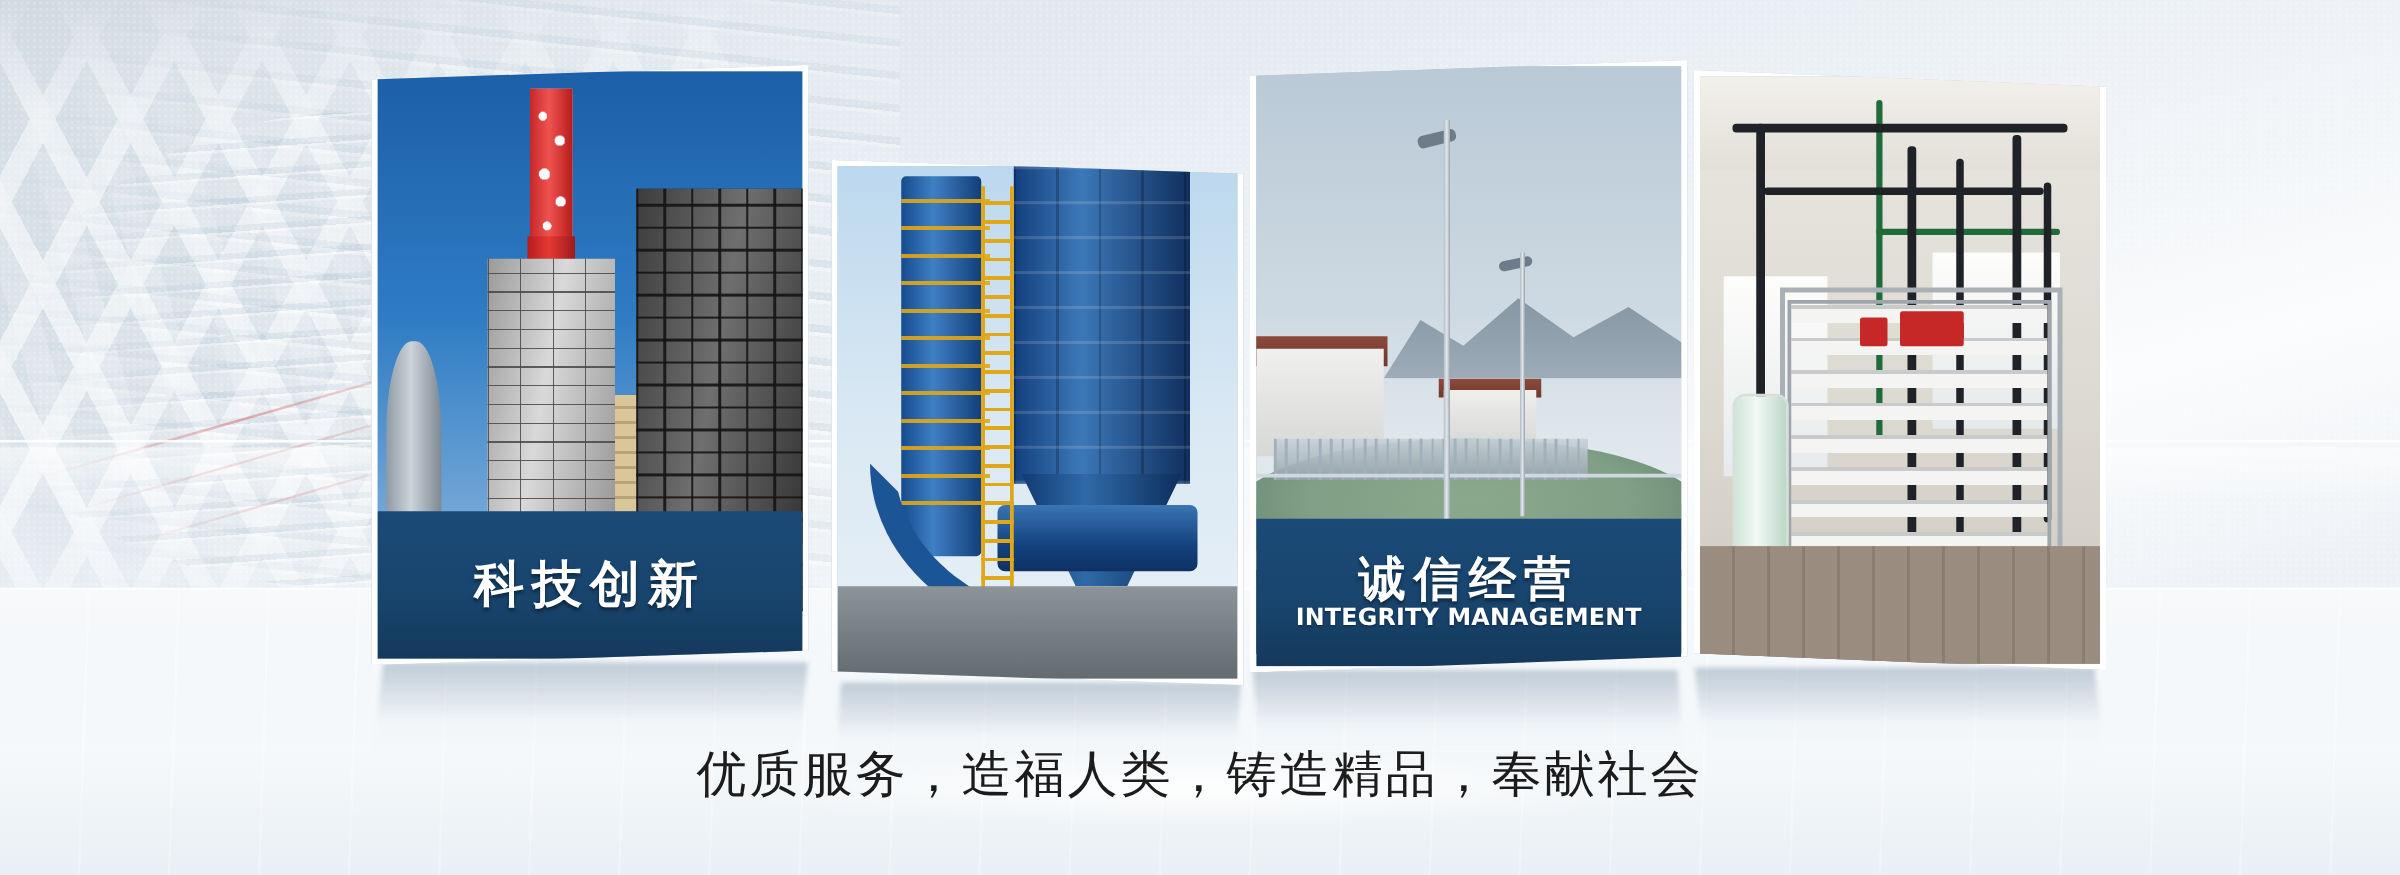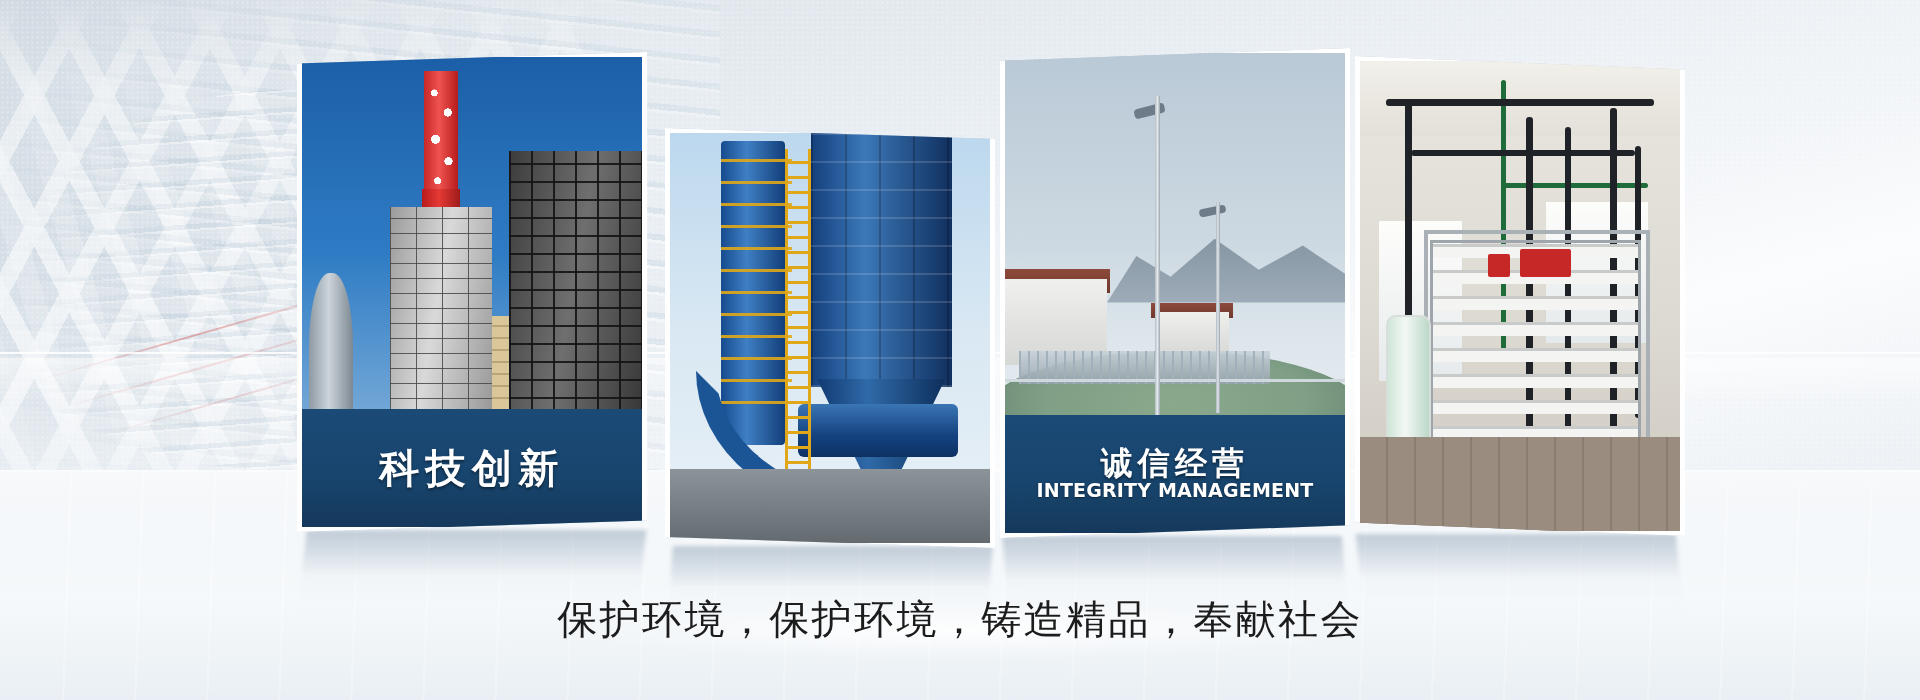--- a/index.html
+++ b/index.html
@@ -114,21 +114,21 @@
 
   #card2{left:665px;top:128px;width:330px;height:420px;
          clip-path:polygon(0 0,100% 2.6%,100% 100%,0 97.4%);}
   #card2 .label{height:108px;}
   #card2 .zh{font-size:38px;}
   #card2 .en{font-size:18px;letter-spacing:.02em;}
 
   #card3{left:1000px;top:48px;width:350px;height:490px;
          clip-path:polygon(0 2.6%,100% 0,100% 97.4%,0 100%);}
   #card3 .label{height:118px;}
-  #card3 .zh{font-size:32px;}
+  #card3 .zh{font-size:38px;}
   #card3 .en{font-size:19px;letter-spacing:.01em;}
 
   #card4{left:1355px;top:56px;width:330px;height:480px;
          clip-path:polygon(0 0,100% 2.8%,100% 100%,0 97.2%);}
   #card4 .label{height:116px;}
   #card4 .zh{font-size:38px;}
   #card4 .en{font-size:22px;letter-spacing:.01em;}
 
   
   .reflect{position:absolute;pointer-events:none;opacity:.26;
@@ -368,15 +368,15 @@
         <div class="p4-tank"></div>
         <div class="p4-sign2"></div>
         <div class="p4-sign"></div>
         <div class="p4-floor"></div>
       </div>
     </div>
 
   </div>
 
   <div class="tagline-glow"></div>
-  <div class="tagline">保护环境，保护环境，铸造精品，奉献社会</div>
+  <div class="tagline">优质服务，造福人类，铸造精品，奉献社会</div>
 
 </div>
 
 </body></html>

